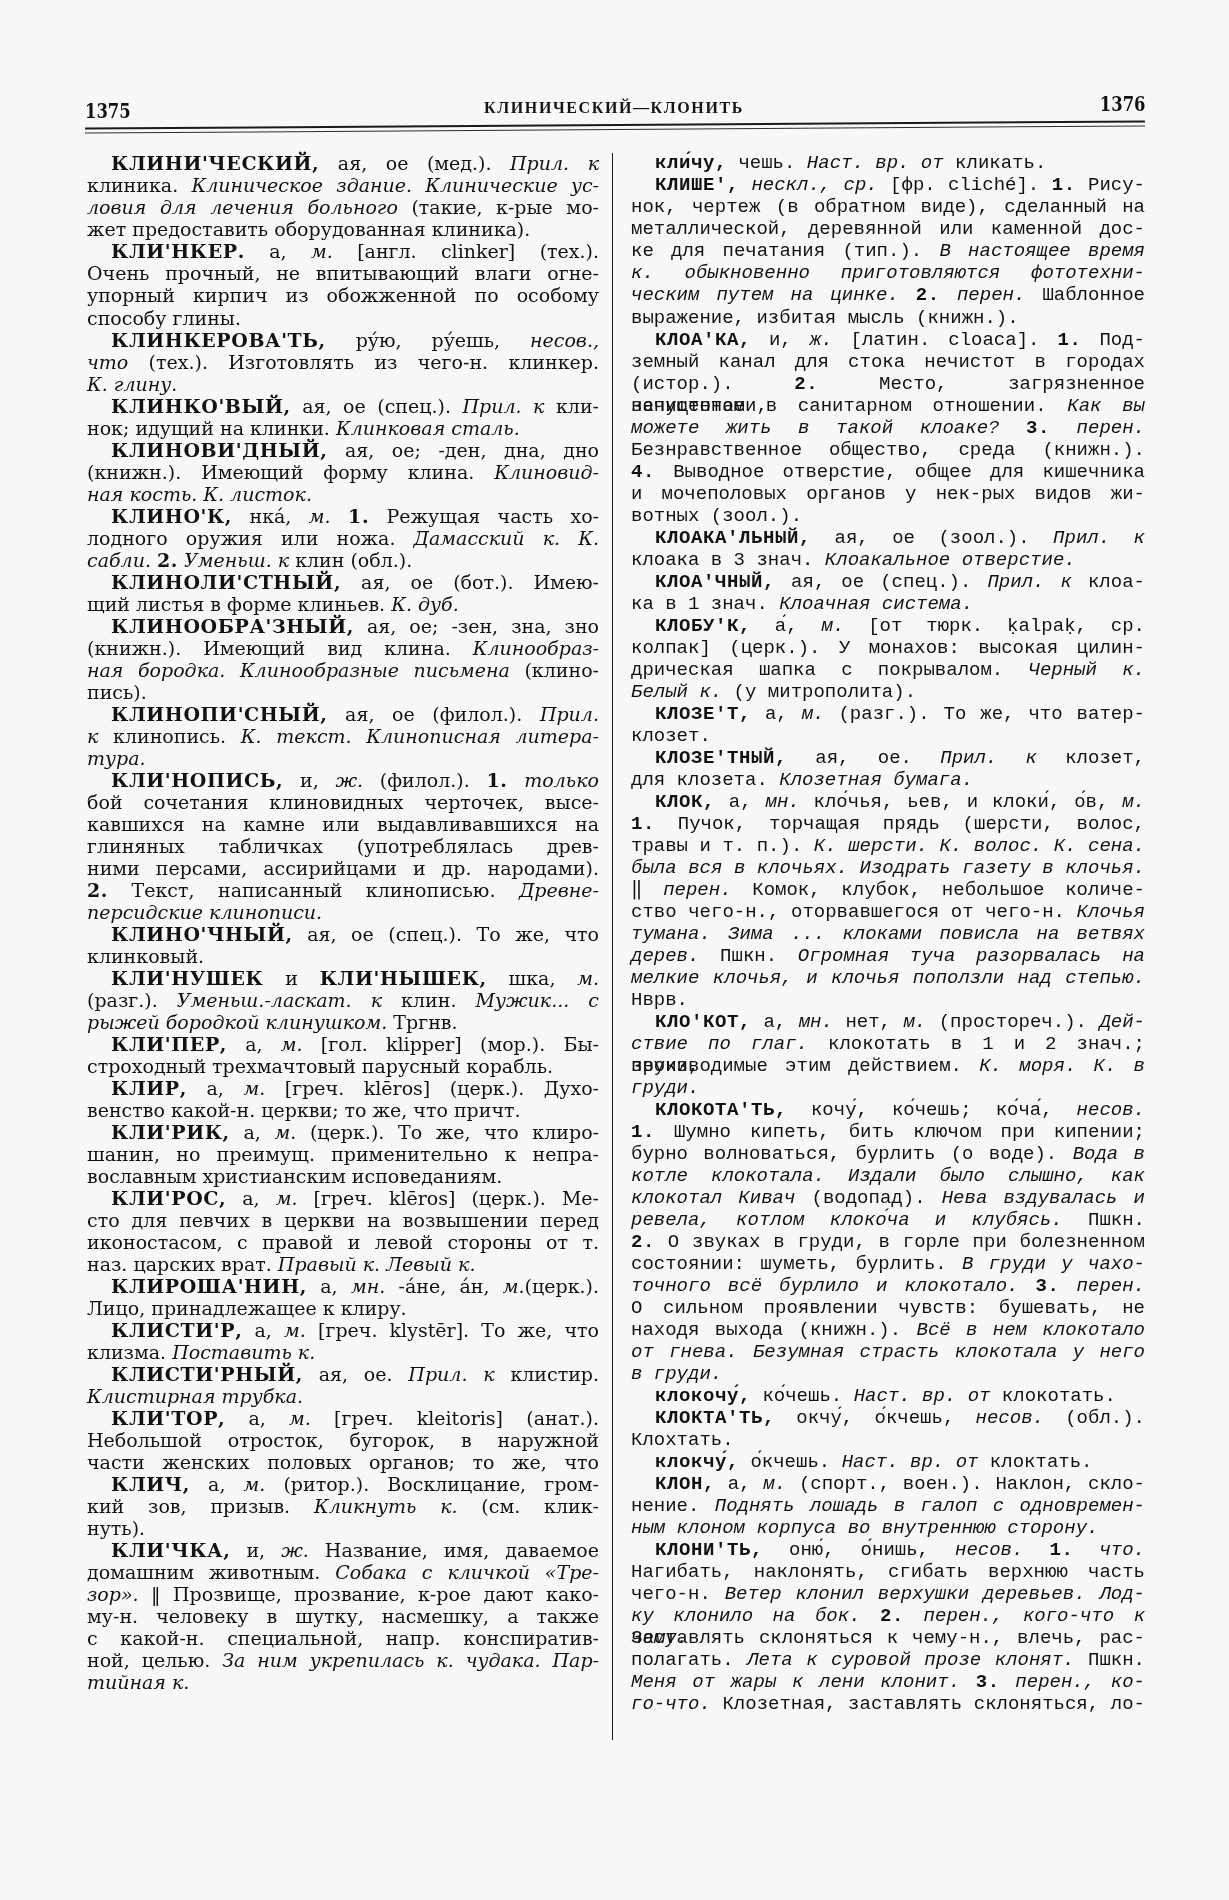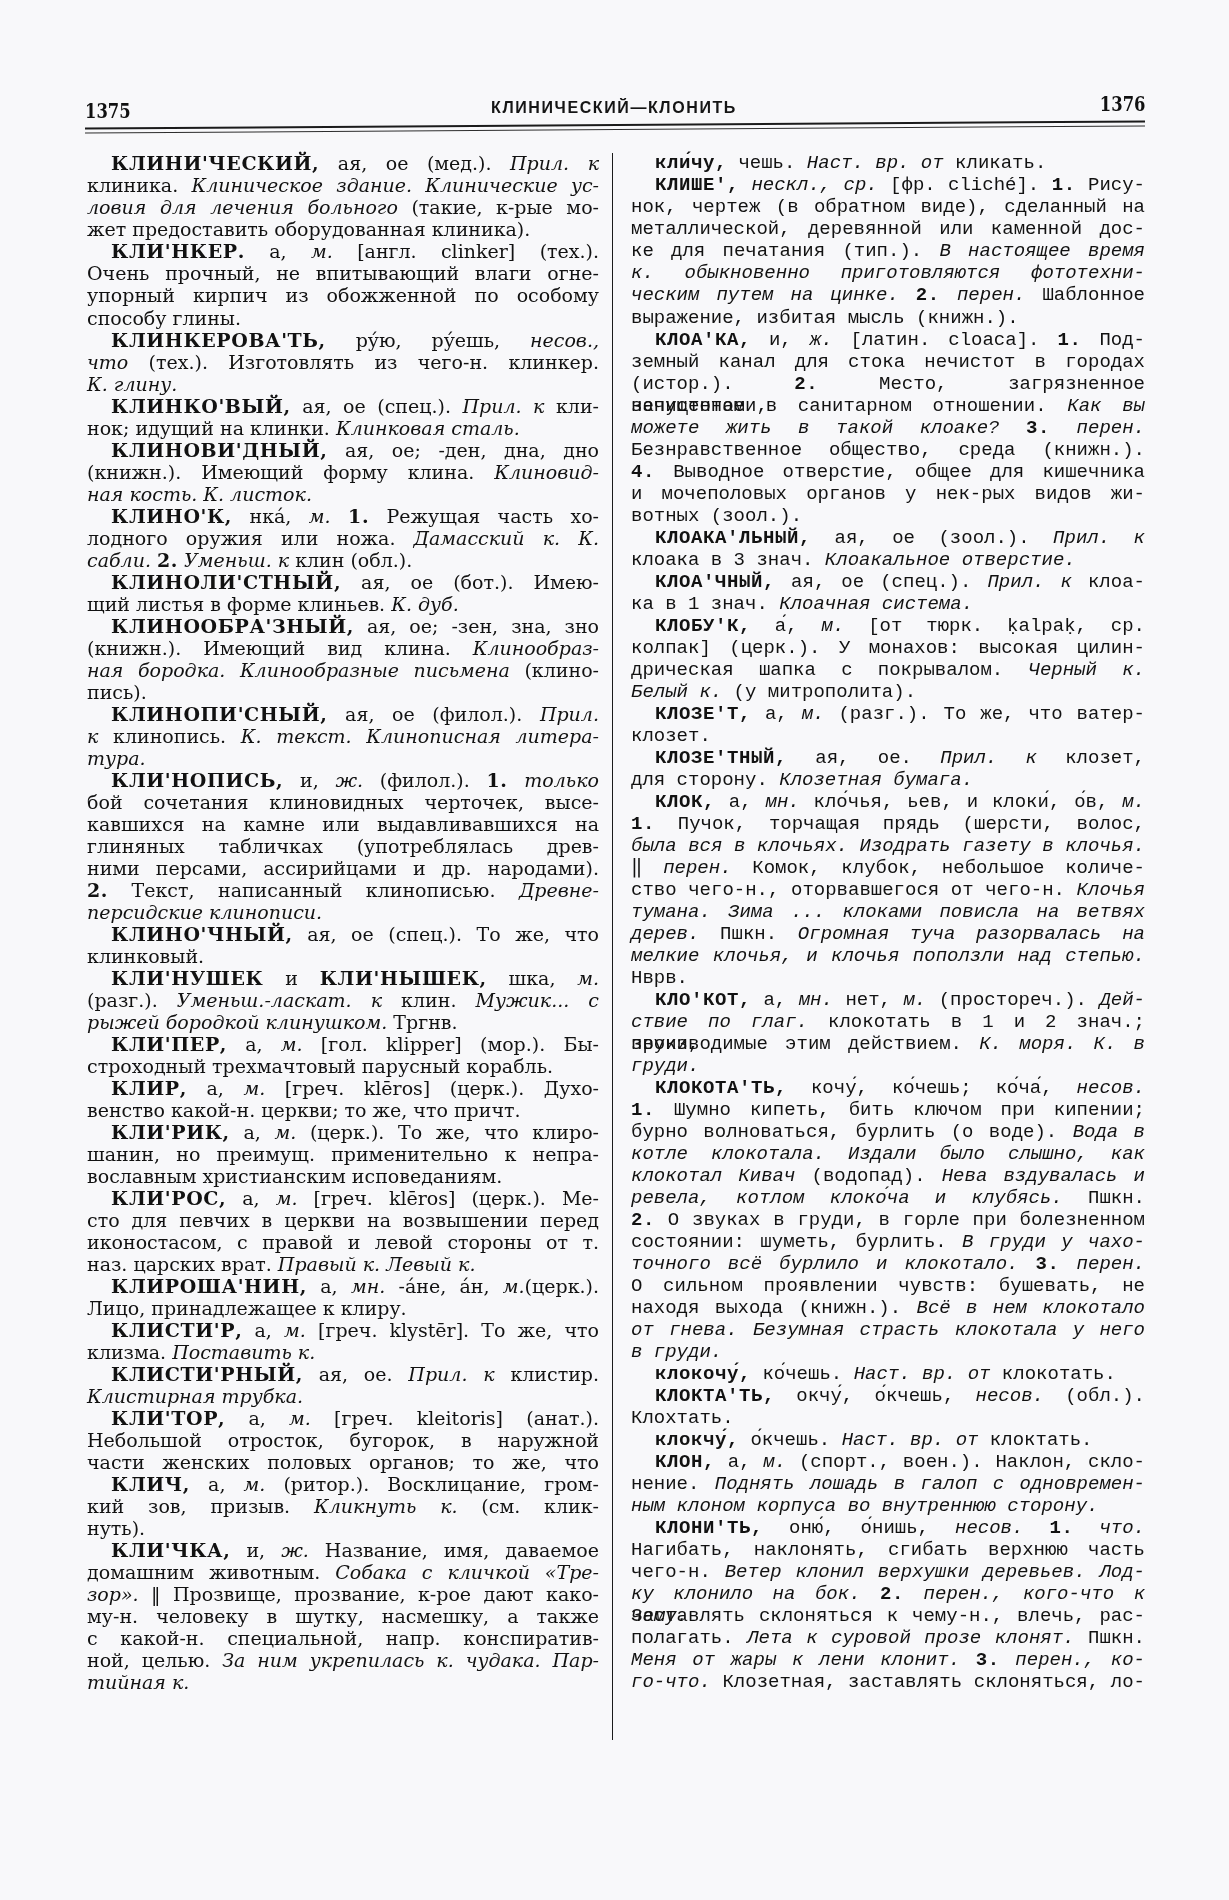--- a/index.html
+++ b/index.html
@@ -9,21 +9,21 @@
     font-family: "DejaVu Serif", serif;
   }
   .pnum {
     position: absolute; font-family: "DejaVu Serif", serif; font-weight: bold;
     font-size: 21px; line-height: 24px; color: #111; white-space: nowrap;
   }
   .pnum.left { left: 85px; top: 99px; transform: scaleX(0.78); transform-origin: left center; }
   .pnum.right { right: 84px; top: 92px; transform: scaleX(0.78); transform-origin: right center; }
   .running-head {
     position: absolute; left: 473px; width: 282px; top: 98px;
-    font-family: Liberation Sans, sans-serif; font-weight: bold; font-size: 16px; line-height: 20px;
+    font-family: Liberation Serif, serif; font-weight: bold; font-size: 16px; line-height: 20px;
     letter-spacing: 1.6px; text-align: center; white-space: nowrap; color: #151515;
   }
   .rules {
     position: absolute; left: 85px; top: 123.5px; width: 1060px; height: 6px;
     transform: rotate(-0.38deg); transform-origin: center;
   }
   .rules .thick { height: 2px; background: #1b1b1b; }
   .rules .thin { margin-top: 2.5px; height: 1.2px; background: #2e2e2e; }
   .divider {
     position: absolute; left: 611.5px; top: 153px; width: 1.5px; height: 1587px; background: #1b1b1b;
@@ -208,25 +208,26 @@
       <div class="line just" style="--ls: 0px;"><span class="inner"><span class="seg n">колпак] (церк.). У монахов: высокая цилин-</span></span></div>
       <div class="line just" style="--ls: 0px;"><span class="inner"><span class="seg n">дрическая шапка с покрывалом. </span><span class="seg i">Черный к.</span></span></div>
       <div class="line" style="--ls: 0px;"><span class="inner"><span class="seg i">Белый к.</span><span class="seg n"> (у митрополита).</span></span></div>
     </div>
     <div class="entry">
       <div class="line first just" style="--ls: 0px;"><span class="inner"><span class="seg b">КЛОЗЕ'Т,</span><span class="seg n"> а, </span><span class="seg i">м.</span><span class="seg n"> (разг.). То же, что ватер-</span></span></div>
       <div class="line" style="--ls: 0px;"><span class="inner"><span class="seg n">клозет.</span></span></div>
     </div>
     <div class="entry">
       <div class="line first just" style="--ls: 0px;"><span class="inner"><span class="seg b">КЛОЗЕ'ТНЫЙ,</span><span class="seg n"> ая, ое. </span><span class="seg i">Прил. к</span><span class="seg n"> клозет,</span></span></div>
-      <div class="line" style="--ls: 0px;"><span class="inner"><span class="seg n">для сторону. </span><span class="seg i">Клозетная бумага.</span></span></div>
+      <div class="line" style="--ls: 0px;"><span class="inner"><span class="seg n">для клозета. </span><span class="seg i">Клозетная бумага.</span></span></div>
     </div>
     <div class="entry">
       <div class="line first just" style="--ls: 0px;"><span class="inner"><span class="seg b">КЛОК,</span><span class="seg n"> а, </span><span class="seg i">мн.</span><span class="seg n"> кло́чья, ьев, и клоки́, о́в, </span><span class="seg i">м.</span></span></div>
       <div class="line just" style="--ls: 0px;"><span class="inner"><span class="seg b">1.</span><span class="seg n"> Пучок, торчащая прядь (шерсти, волос,</span></span></div>
+      <div class="line just" style="--ls: 0px;"><span class="inner"><span class="seg n">травы и т. п.). </span><span class="seg i">К. шерсти. К. волос. К. сена.</span></span></div>
       <div class="line just" style="--ls: 0px;"><span class="inner"><span class="seg i">была вся в клочьях. Изодрать газету в клочья.</span></span></div>
       <div class="line just" style="--ls: 0px;"><span class="inner"><span class="seg n">‖ </span><span class="seg i">перен.</span><span class="seg n"> Комок, клубок, небольшое количе-</span></span></div>
       <div class="line just" style="--ls: 0px;"><span class="inner"><span class="seg n">ство чего-н., оторвавшегося от чего-н. </span><span class="seg i">Клочья</span></span></div>
       <div class="line just" style="--ls: 0px;"><span class="inner"><span class="seg i">тумана. Зима ... клоками повисла на ветвях</span></span></div>
       <div class="line just" style="--ls: 0px;"><span class="inner"><span class="seg i">дерев.</span><span class="seg n"> Пшкн. </span><span class="seg i">Огромная туча разорвалась на</span></span></div>
       <div class="line just" style="--ls: 0px;"><span class="inner"><span class="seg i">мелкие клочья, и клочья поползли над степью.</span></span></div>
       <div class="line" style="--ls: 0px;"><span class="inner"><span class="seg n">Нврв.</span></span></div>
     </div>
     <div class="entry">
       <div class="line first just" style="--ls: 0px;"><span class="inner"><span class="seg b">КЛО'КОТ,</span><span class="seg n"> а, </span><span class="seg i">мн.</span><span class="seg n"> нет, </span><span class="seg i">м.</span><span class="seg n"> (простореч.). </span><span class="seg i">Дей-</span></span></div>

